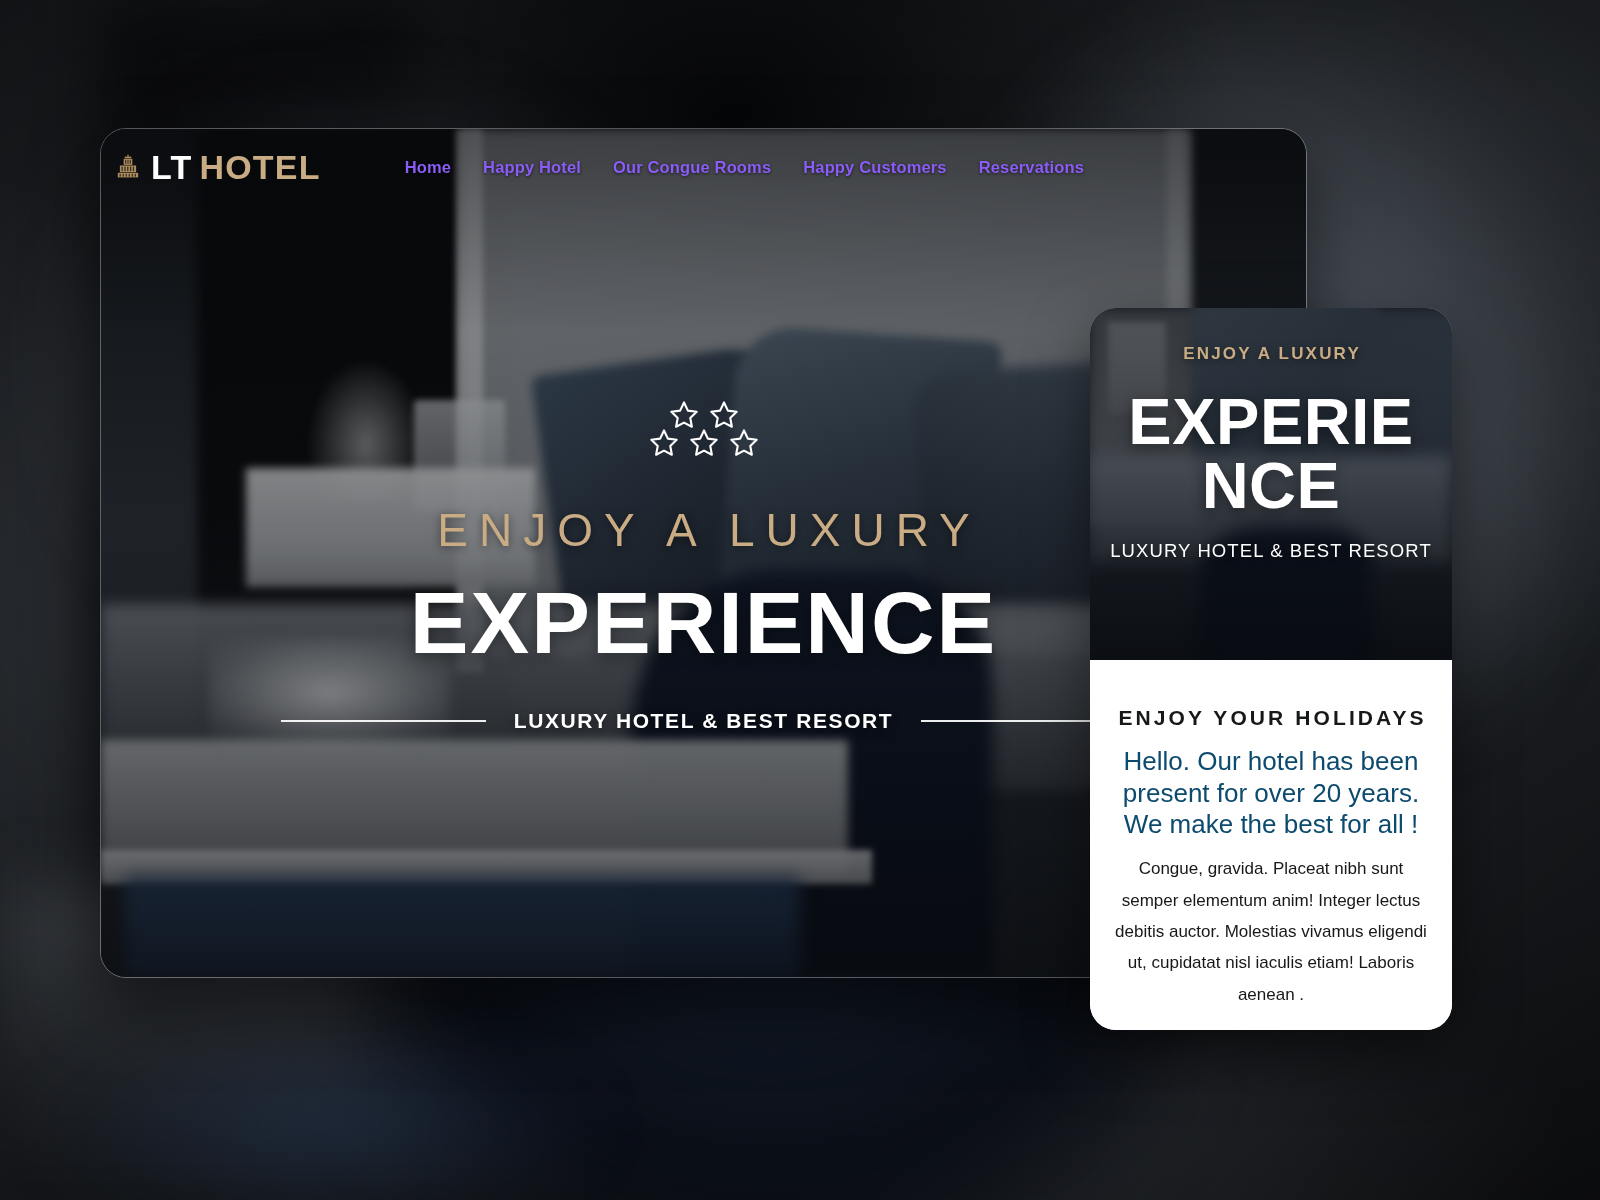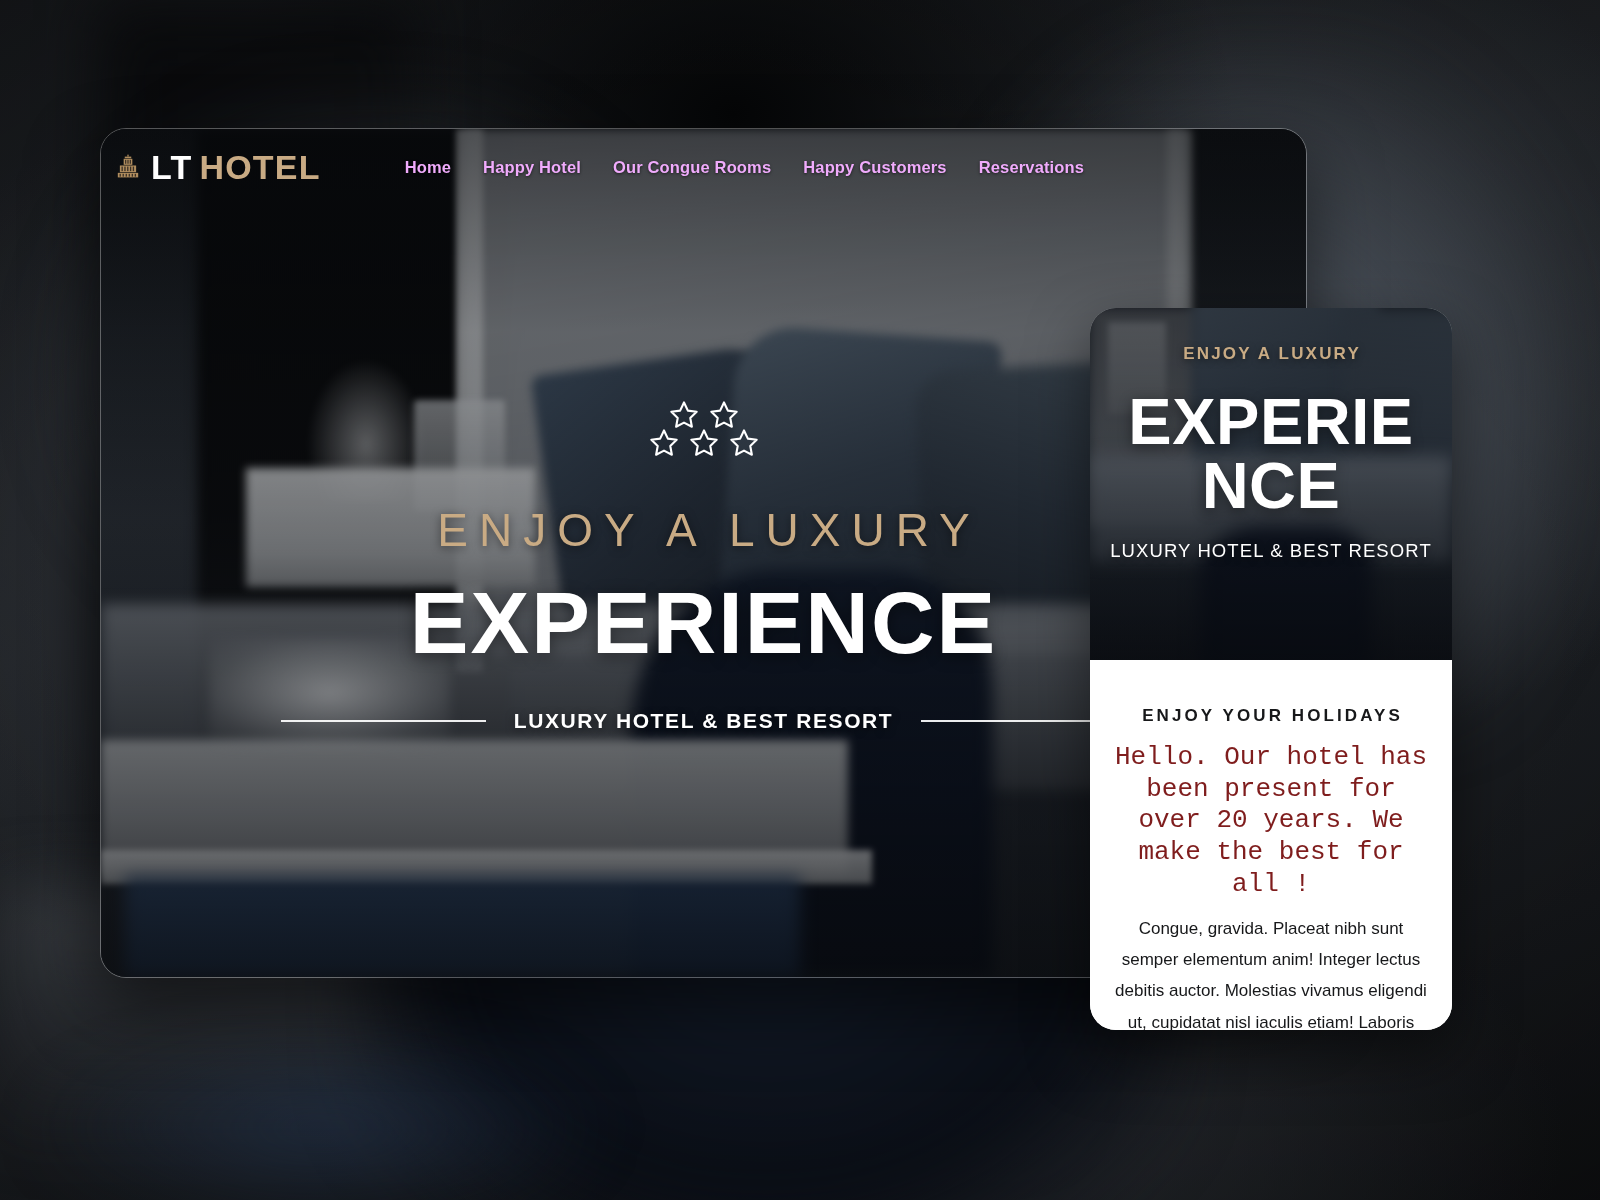--- a/index.html
+++ b/index.html
@@ -227,21 +227,21 @@
   .brand-lt { color: #ffffff; }
   .brand-hotel { color: #c9ab84; margin-left: 7px; }
 
   .nav-links {
     display: flex;
     align-items: center;
     gap: 32px;
     margin-left: 84px;
   }
   .nav-link {
-    color: #f0abfc;
+    color: #8b5cf6;
     font-size: 16.5px;
     font-weight: 700;
     letter-spacing: .15px;
     white-space: nowrap;
     cursor: pointer;
     text-shadow: 0 1px 3px rgba(0,0,0,.6);
   }
 
   
   .hero-copy {
@@ -397,41 +397,40 @@
     text-shadow: 0 2px 7px rgba(0,0,0,.5);
   }
 
   .m-body {
     padding: 46px 22px 20px;
     text-align: center;
     background: #ffffff;
   }
   .m-eyebrow {
     color: #17181a;
-    font-size: 17px;
+    font-size: 21px;
     font-weight: 700;
     letter-spacing: 3.1px;
     text-indent: 3.1px;
     margin: 0 0 8px 0;
   }
   .m-welcome {
     color: #bfa685;
     font-size: 40px;
     font-weight: 400;
     letter-spacing: .3px;
     margin: 0 0 44px 0;
     line-height: 1.05;
   }
   .m-lead {
-    color: #7f1d1d;
+    color: #0c4a6e;
     font-size: 26px;
     font-weight: 400;
     line-height: 1.22;
     margin: 16px 0 12px 0;
-    font-family: Liberation Mono, monospace;
   }
   .m-para {
     color: #17181a;
     font-size: 17px;
     font-weight: 400;
     line-height: 1.85;
     margin: 0;
   }
 </style>
 </head>

